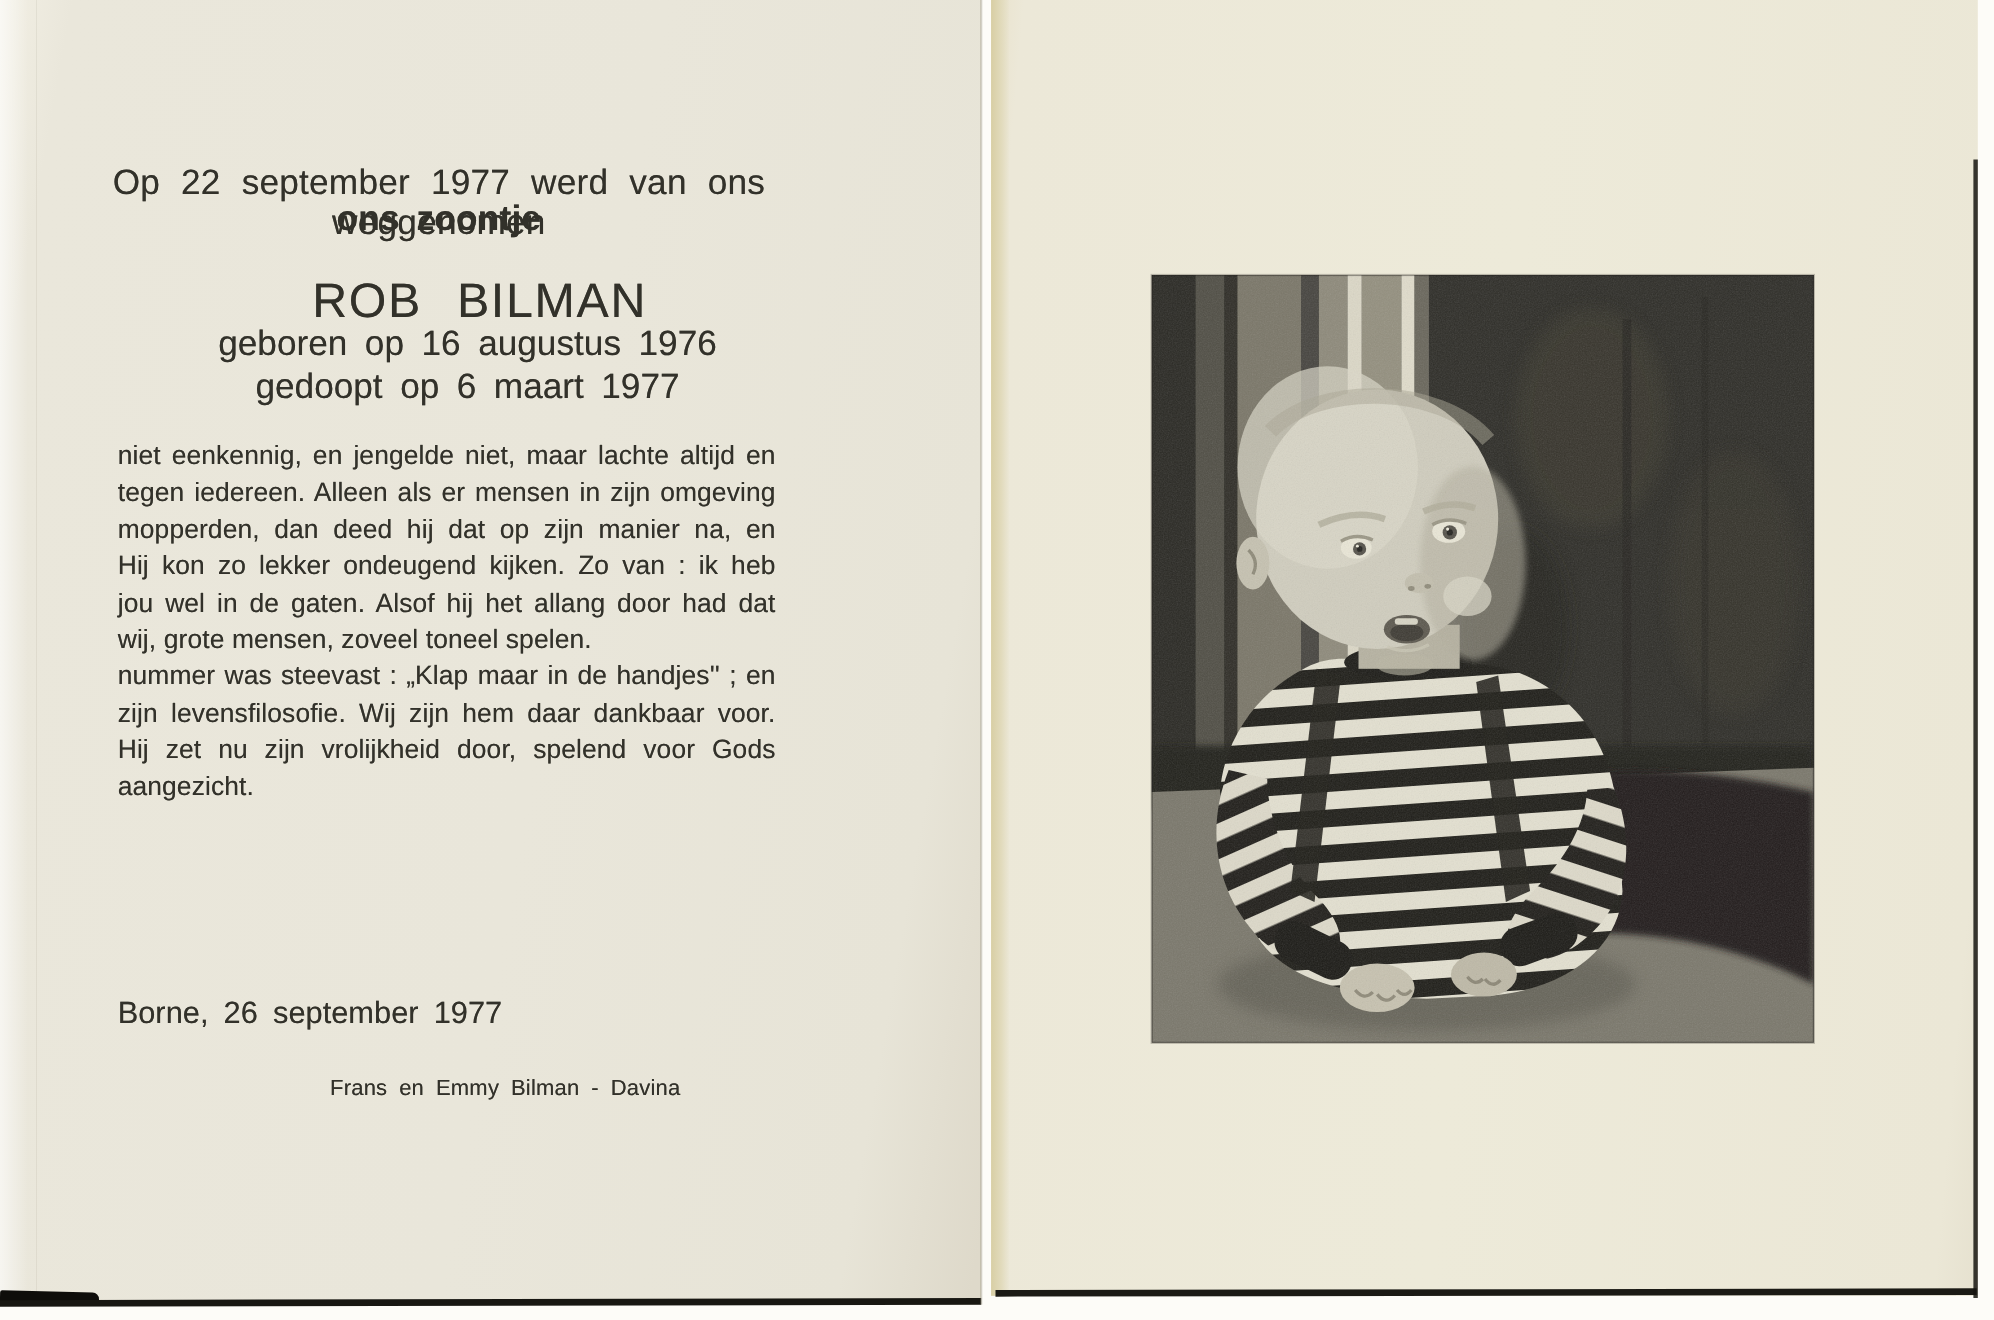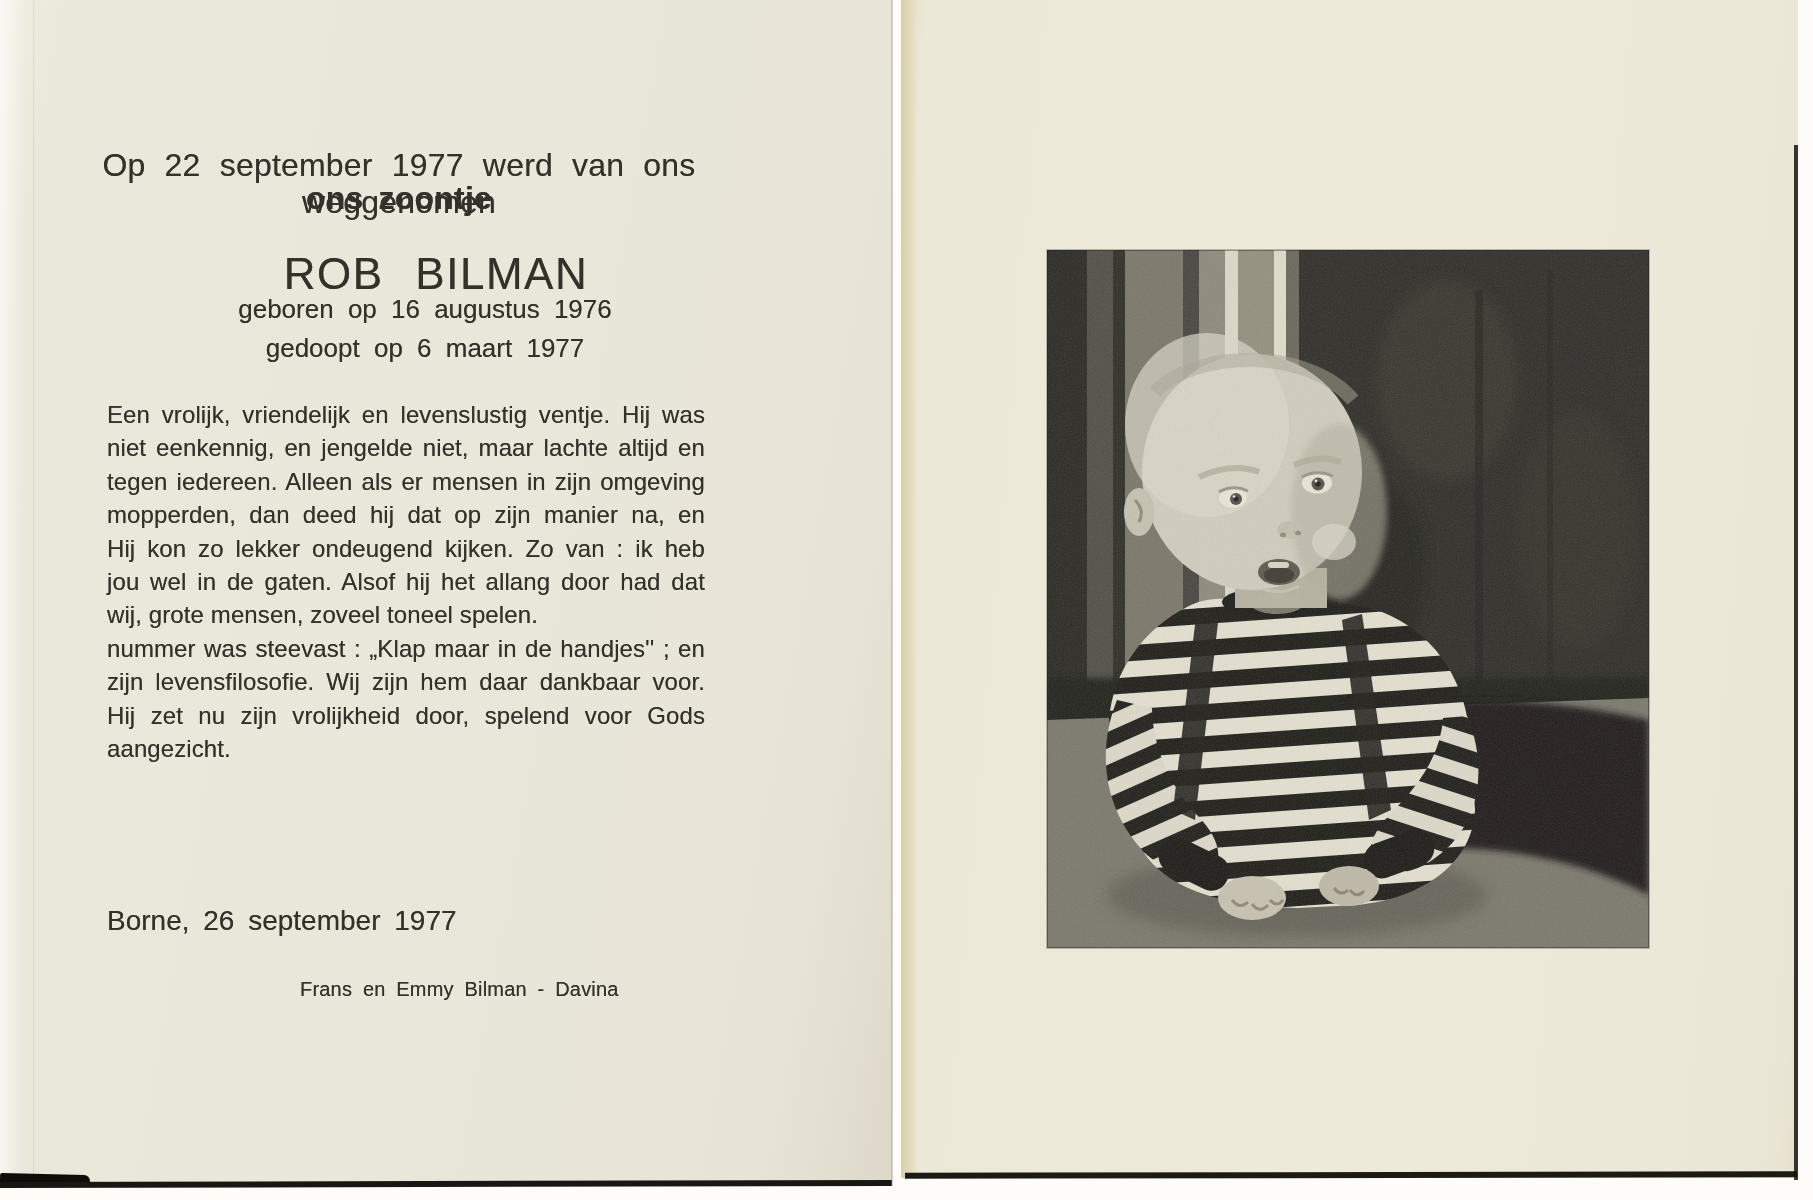--- a/index.html
+++ b/index.html
@@ -55,21 +55,21 @@
   
   .tx{position:absolute;color:#32312a;text-shadow:0 0 .4px rgba(50,49,42,.65);}
   .intro-line{left:100px;width:598px;text-align:center;font-size:32px;word-spacing:10px;letter-spacing:.2px;}
   .intro-1{top:147px;}
   .intro-2{top:180px;word-spacing:6px;font-weight:bold;}
   .name-heading{
     left:137px;width:598px;top:249px;text-align:center;
     font-size:44px;letter-spacing:1.5px;word-spacing:18px;font-weight:400;
     text-shadow:0 0 .6px rgba(50,49,42,.7);
   }
-  .date-line{left:126px;width:598px;text-align:center;font-size:26px;word-spacing:7px;}
+  .date-line{left:126px;width:598px;text-align:center;font-size:32px;word-spacing:7px;}
   .date-1{top:294px;}
   .date-2{top:333px;}
   .body-block{position:absolute;left:107px;top:398px;width:598px;}
   .body-line{
     font-size:24px;line-height:33.4px;letter-spacing:.1px;
     text-align:justify;text-align-last:justify;color:#32312a;
     text-shadow:0 0 .4px rgba(50,49,42,.65);
   }
   .body-line.short{text-align-last:left;}
   .place-date{left:107px;top:905px;font-size:28px;word-spacing:6px;}
@@ -93,21 +93,20 @@
 
     <div class="tx intro-line intro-1">Op 22 september 1977 werd van ons weggenomen</div>
     <div class="tx intro-line intro-2">ons zoontje</div>
 
     <div class="tx name-heading">ROB BILMAN</div>
 
     <div class="tx date-line date-1">geboren op 16 augustus 1976</div>
     <div class="tx date-line date-2">gedoopt op 6 maart 1977</div>
 
     <div class="body-block">
-      <div class="body-line">Een vrolijk, vriendelijk en levenslustig ventje. Hij was</div>
       <div class="body-line">niet eenkennig, en jengelde niet, maar lachte altijd en</div>
       <div class="body-line">tegen iedereen. Alleen als er mensen in zijn omgeving</div>
       <div class="body-line">mopperden, dan deed hij dat op zijn manier na, en</div>
       <div class="body-line">Hij kon zo lekker ondeugend kijken. Zo van : ik heb</div>
       <div class="body-line">jou wel in de gaten. Alsof hij het allang door had dat</div>
       <div class="body-line short">wij, grote mensen, zoveel toneel spelen.</div>
       <div class="body-line">nummer was steevast : „Klap maar in de handjes'' ; en</div>
       <div class="body-line">zijn levensfilosofie. Wij zijn hem daar dankbaar voor.</div>
       <div class="body-line">Hij zet nu zijn vrolijkheid door, spelend voor Gods</div>
       <div class="body-line short">aangezicht.</div>

